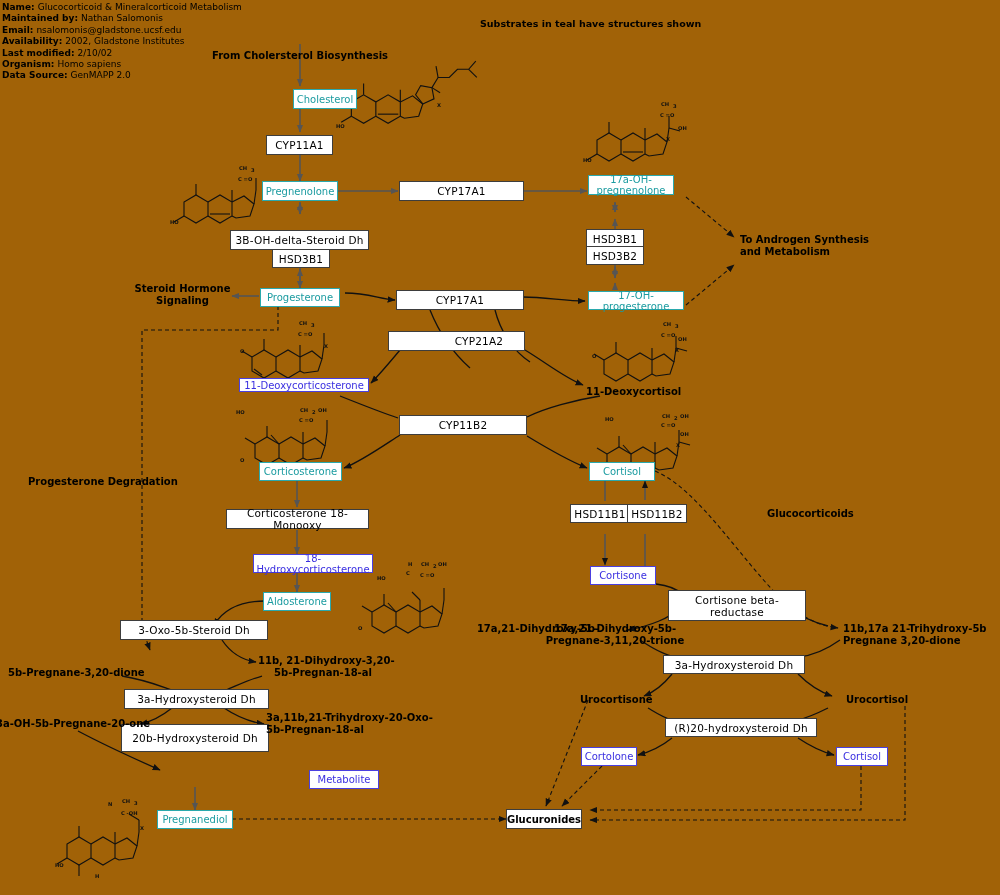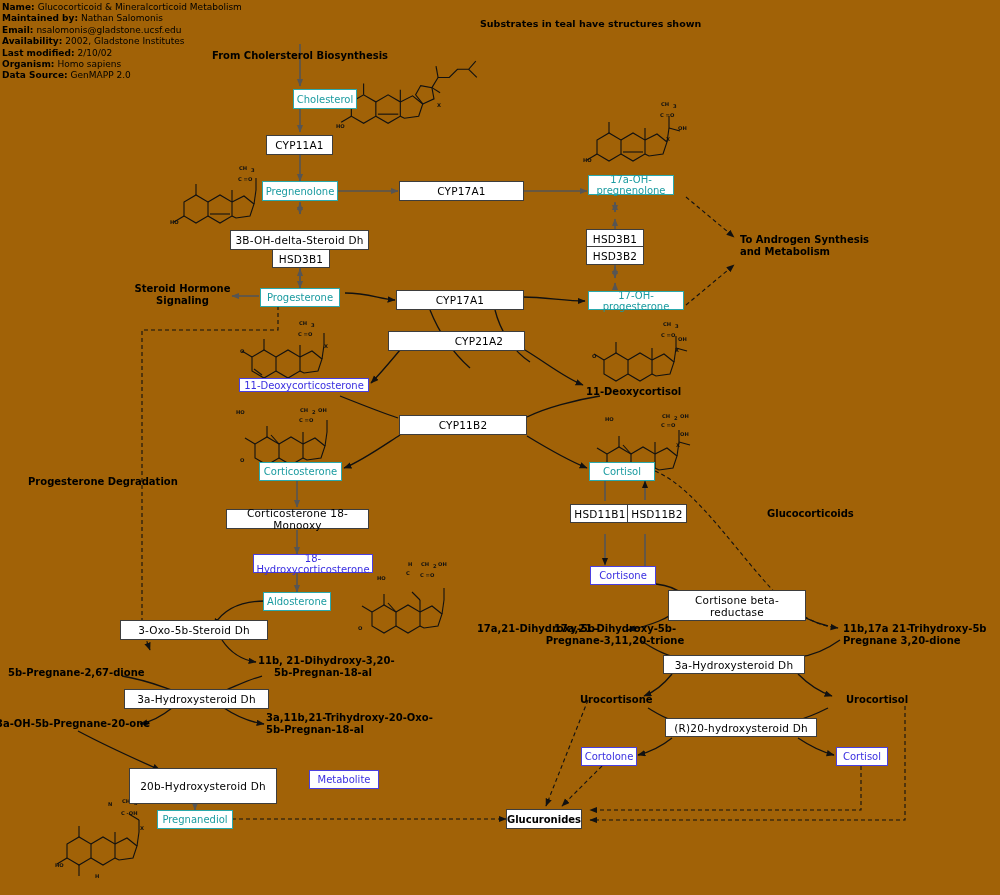--- a/index.html
+++ b/index.html
@@ -477,34 +477,34 @@
   </div>
 
   <div class="node gene" style="left:124px;top:689px;width:145px;height:20px;">
     <span>3a-Hydroxysteroid Dh</span>
   </div>
 
   <div class="node gene" style="left:663px;top:655px;width:142px;height:19px;">
     <span>3a-Hydroxysteroid Dh</span>
   </div>
 
-  <div class="node gene" style="left:121px;top:768px;width:148px;height:36px;margin-left:8px;">
+  <div class="node gene" style="left:121px;top:724px;width:148px;height:28px;">
     <span>20b-Hydroxysteroid Dh</span>
   </div>
 
   <div class="node gene" style="left:665px;top:718px;width:152px;height:19px;">
     <span>(R)20-hydroxysteroid Dh</span>
   </div>
 
   <div class="lbl left" style="left:586px;top:386px;width:130px;">11-Deoxycortisol</div>
 
   <div class="lbl" style="left:258px;top:655px;width:130px;">11b, 21-Dihydroxy-3,20-
 5b-Pregnan-18-al</div>
 
-  <div class="lbl left" style="left:8px;top:667px;width:130px;">5b-Pregnane-2,67-dione</div>
+  <div class="lbl left" style="left:8px;top:667px;width:130px;">5b-Pregnane-3,20-dione</div>
 
   <div class="lbl left" style="left:-4px;top:718px;width:150px;">3a-OH-5b-Pregnane-20-one</div>
 
   <div class="lbl left" style="left:266px;top:712px;width:160px;">3a,11b,21-Trihydroxy-20-Oxo-
 5b-Pregnan-18-al</div>
 
   <div class="lbl" style="left:463px;top:623px;width:150px;">17a,21-Dihydroxy-5b-</div>
 
   <div class="lbl" style="left:540px;top:623px;width:150px;">17a,21-Dihydroxy-5b-
 Pregnane-3,11,20-trione</div>

